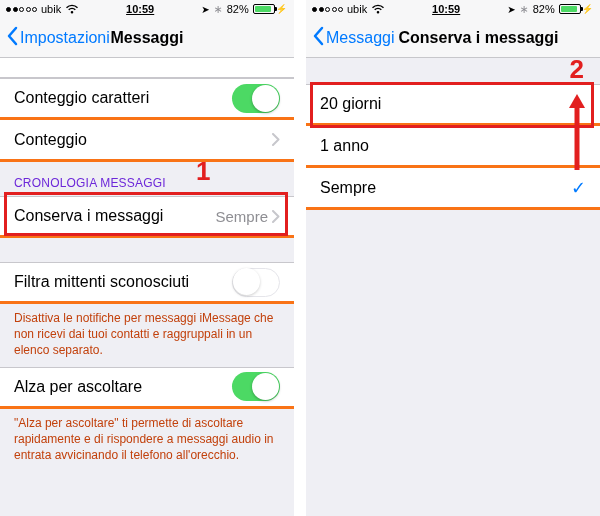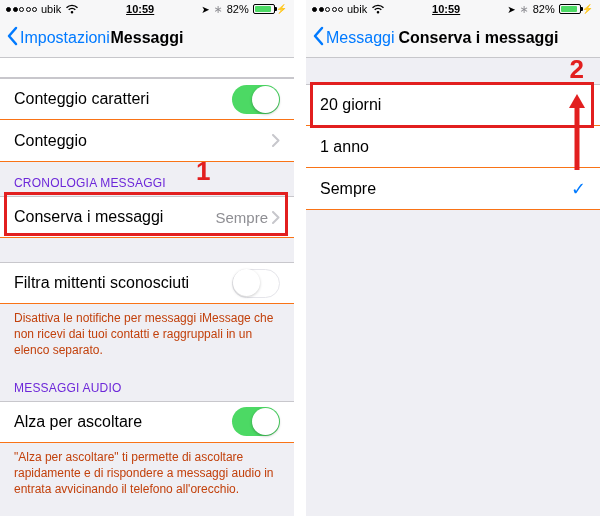--- a/index.html
+++ b/index.html
@@ -85,21 +85,21 @@
     }
     .row {
       background: #fff;
       min-height: 42px;
       display: flex;
       align-items: center;
       padding: 0 14px;
       font-size: 16px;
       color: #000;
       border-top: 1px solid #c8c7cc;
-      border-bottom: 1px solid #f97316;
+      border-bottom: 3px solid #f97316;
       position: relative;
     }
     .row + .row { border-top: none; }
     .row .label { flex: 1; }
     .row .value { color: #8e8e93; font-size: 15px; margin-right: 4px; }
     .chev { color: #c7c7cc; }
     .chev svg { width: 8px; height: 13px; display: block; }
     .toggle {
       width: 48px; height: 29px; border-radius: 15px; position: relative;
     }
@@ -214,21 +214,20 @@
   <div style="height:24px"></div>
 
   <div class="row">
     <span class="label">Filtra mittenti sconosciuti</span>
     <span class="toggle off">
         <span class="knob"></span>
       </span>
   </div>
   <div class="footer-note">Disattiva le notifiche per messaggi iMessage che non ricevi dai tuoi contatti e raggruppali in un elenco separato.</div>
 
-  <div class="group-header">MESSAGGI AUDIO</div>
   <div class="row">
     <span class="label">Alza per ascoltare</span>
     <span class="toggle on">
         <span class="knob"></span>
       </span>
   </div>
   <div class="footer-note">"Alza per ascoltare" ti permette di ascoltare rapidamente e di rispondere a messaggi audio in entrata avvicinando il telefono all'orecchio.</div>
 
   <div class="hl" style="left:4px; top:192px; width:284px; height:44px;"></div>
   <div class="num" style="left:196px; top:156px;">1</div>

